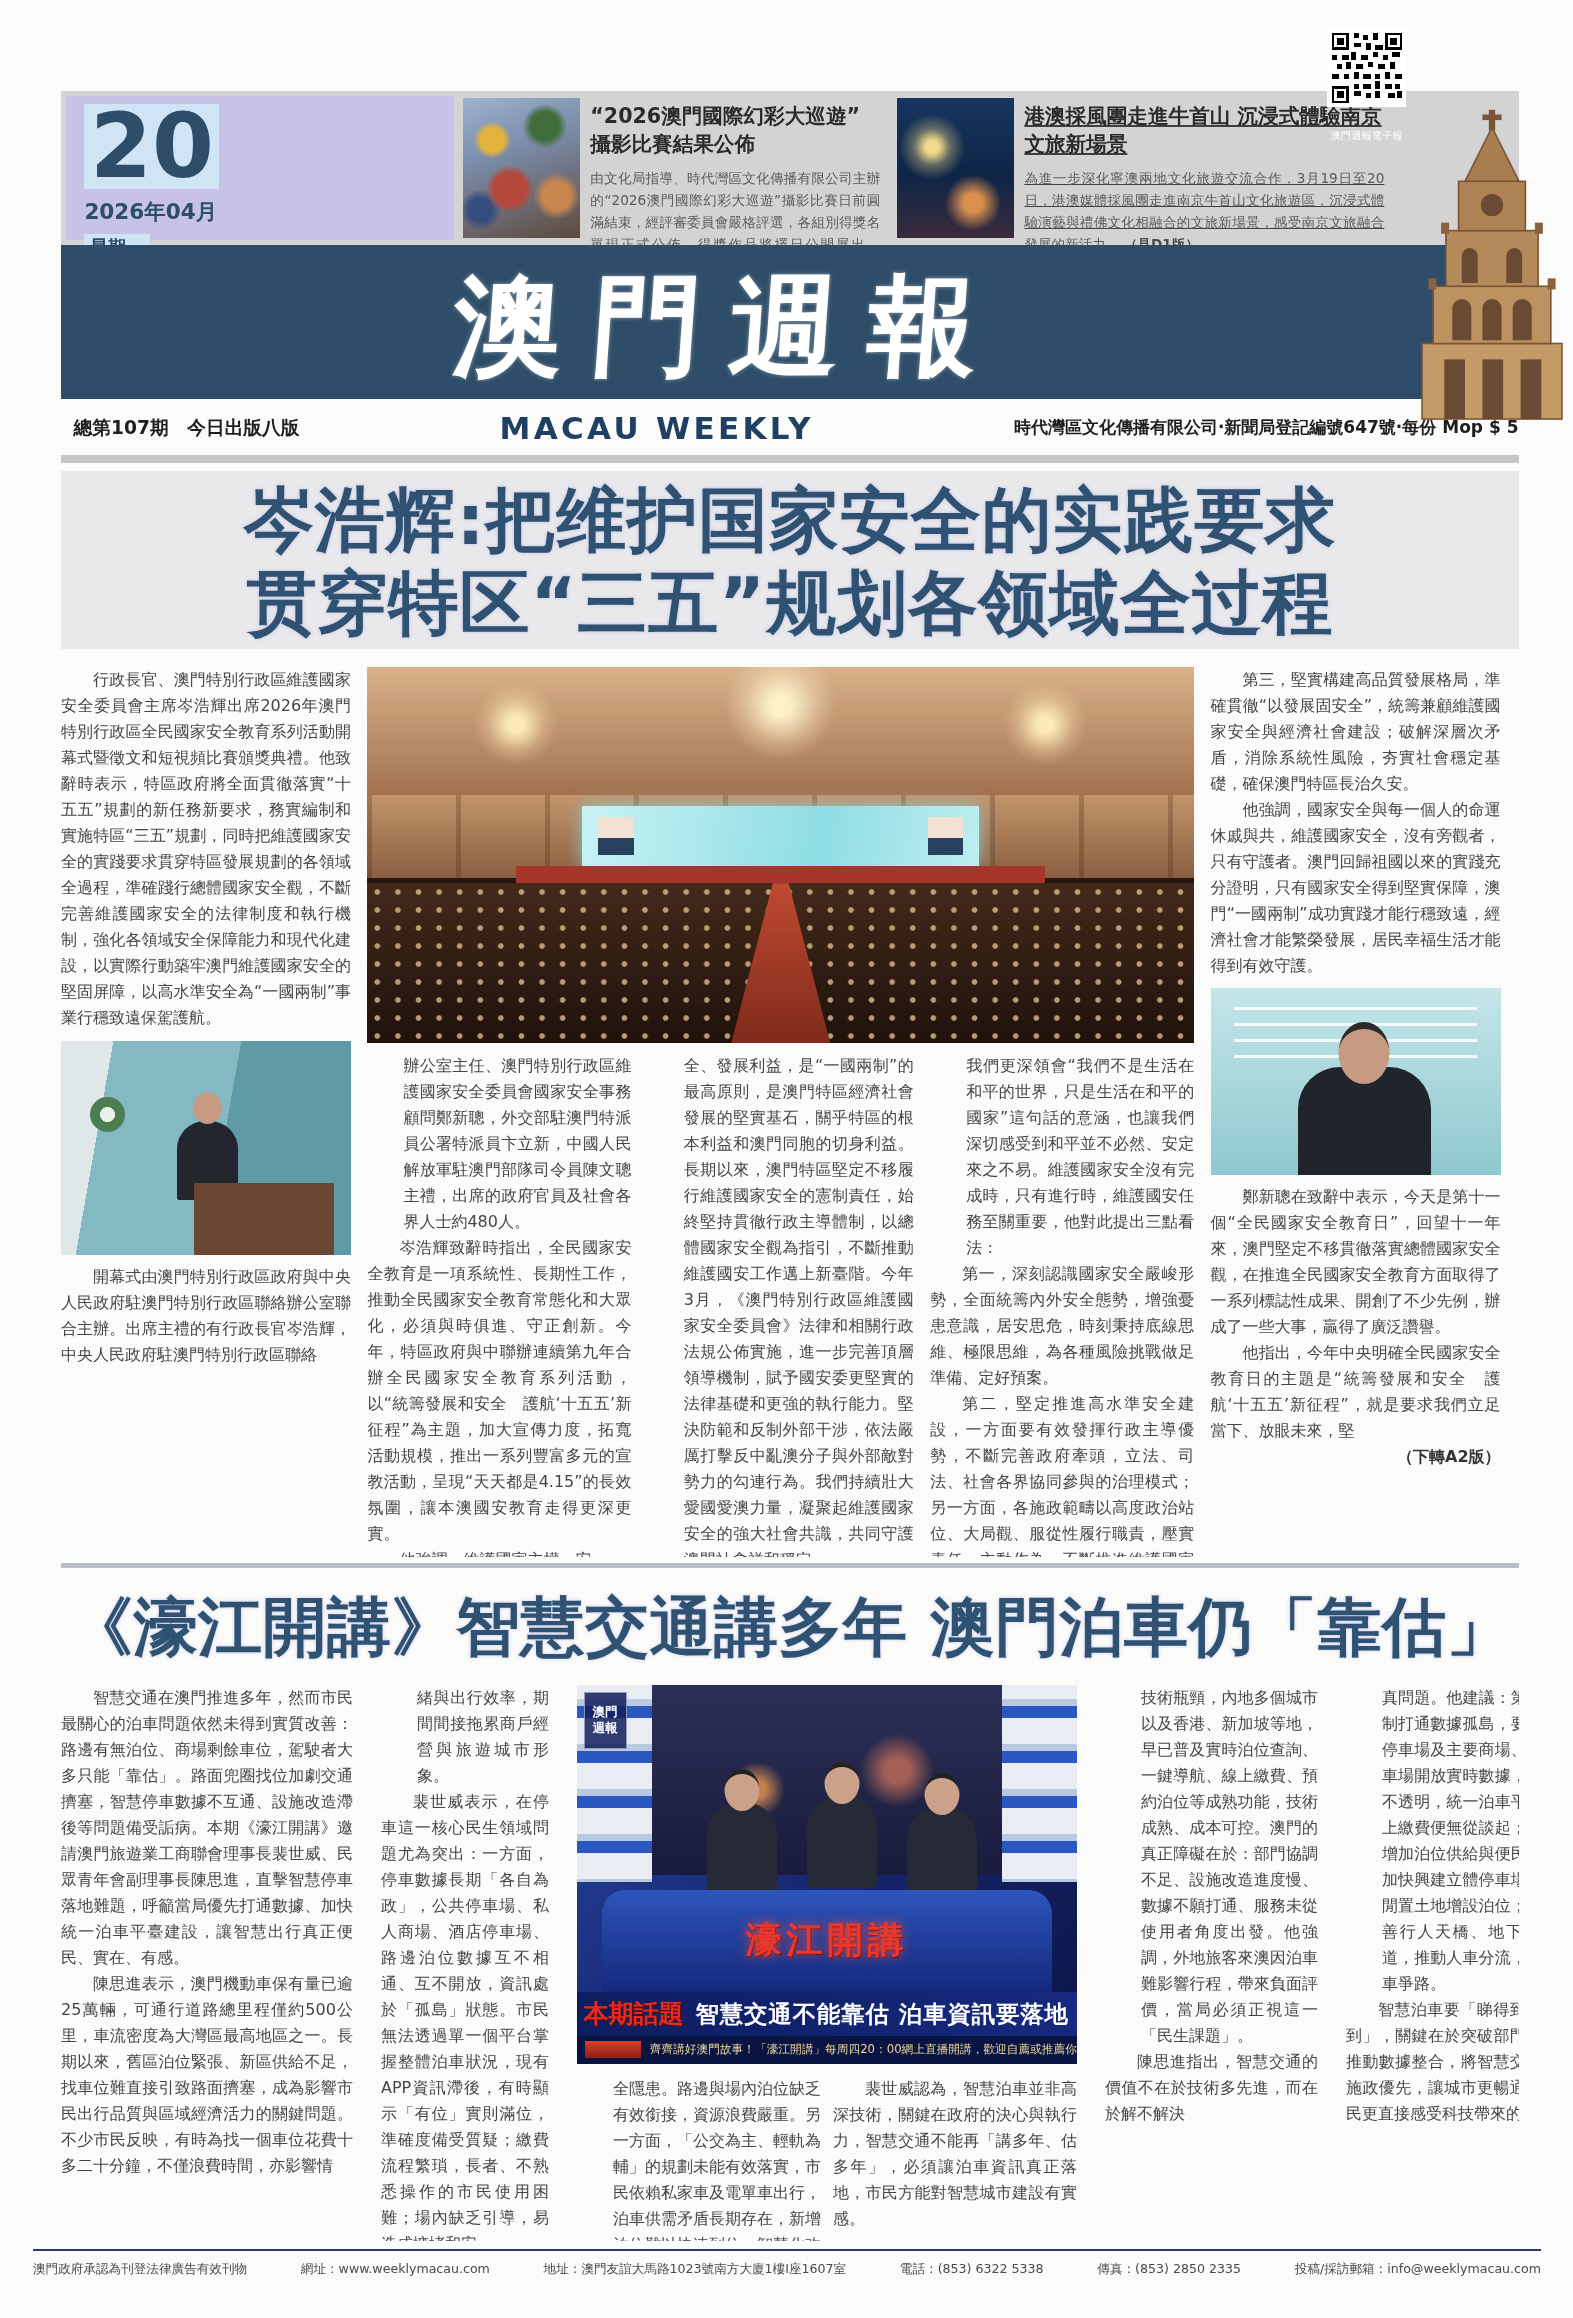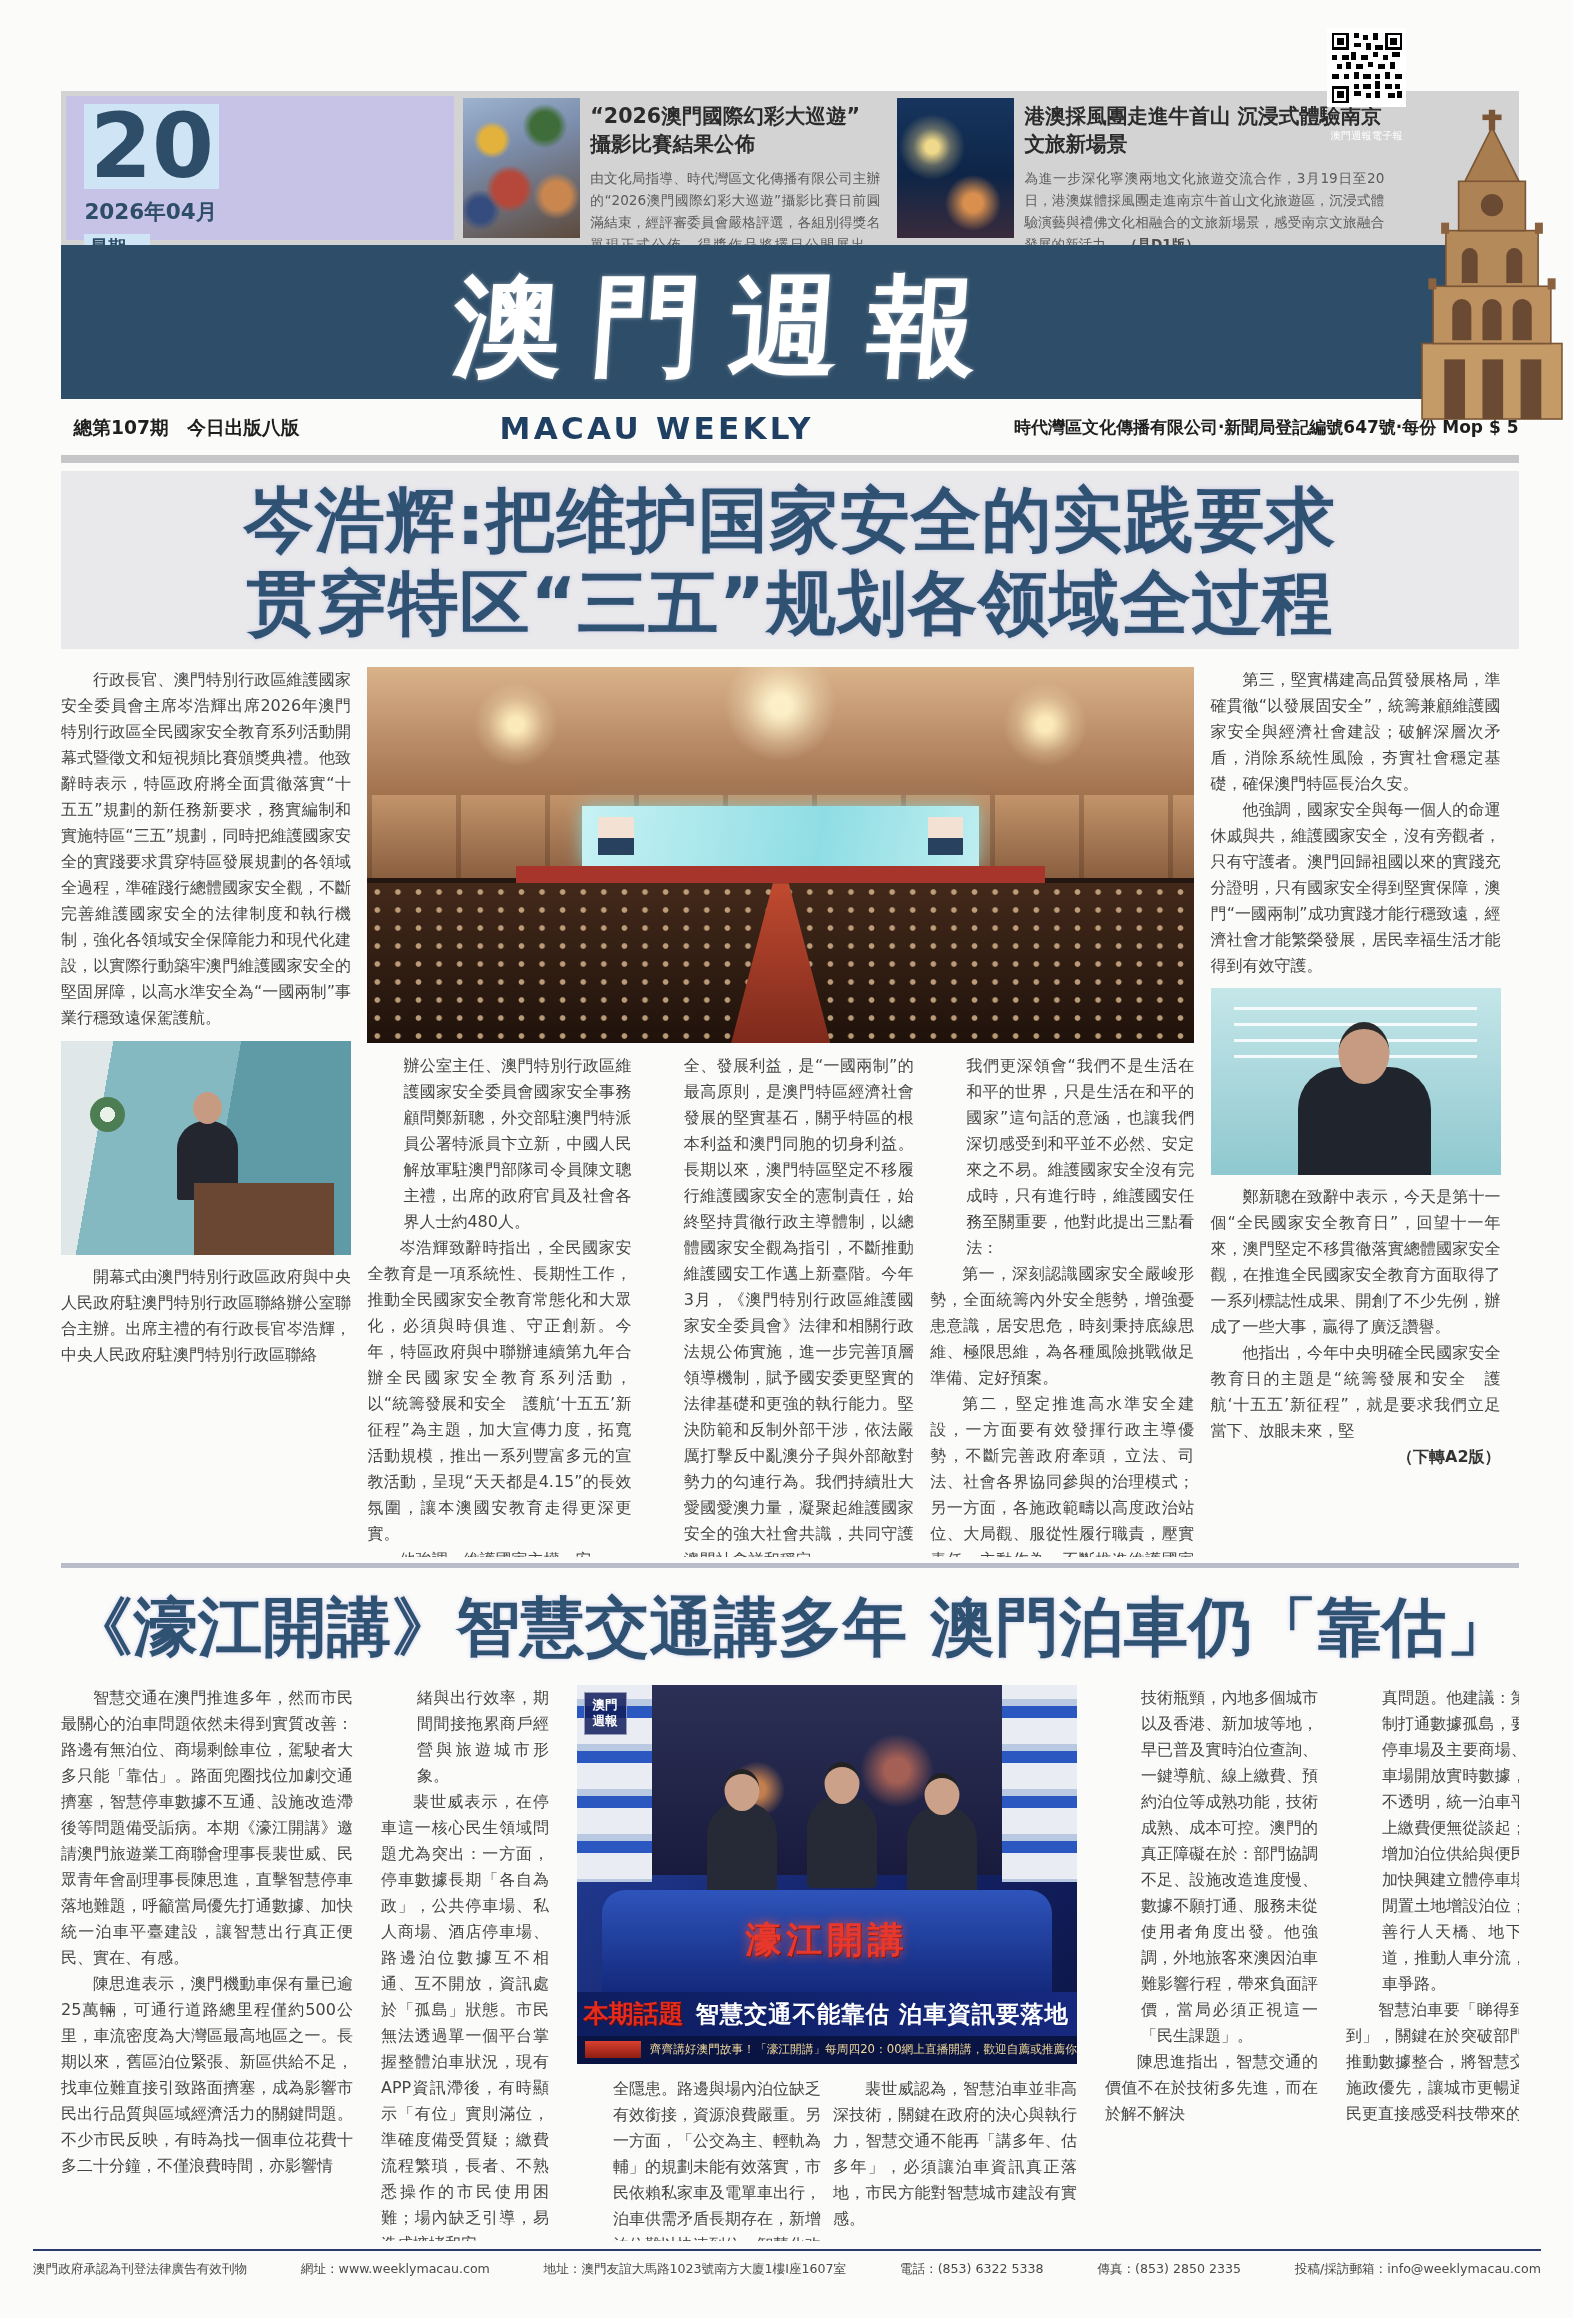--- a/index.html
+++ b/index.html
@@ -26,21 +26,21 @@
       radial-gradient(circle at 70% 20%, #3f6d3a 0 14px, transparent 22.4px),
       radial-gradient(circle at 40% 65%, #b5483a 0 16px, transparent 24px),
       radial-gradient(circle at 80% 70%, #c9874f 0 14px, transparent 23.4px),
       radial-gradient(circle at 15% 80%, #354d7e 0 12px, transparent 20.6px),
       linear-gradient(160deg,#9db3cf 0%, #7c8fae 35%, #5d4a3c 100%); }
   .photo-night { background:
       radial-gradient(circle at 30% 35%, #f0d98a 0 6.5px, rgba(240,217,138,.35) 18.7px, transparent 33px),
       radial-gradient(circle at 65% 75%, #d98f4e 0 9.3px, transparent 28px),
       linear-gradient(180deg,#17355e 0%, #0e2547 55%, #3a2b3c 100%); }
   .teaser-text { width:290px; padding-top:5.6px; }
-  .teaser-text.wide { width:360px; }
+  .teaser-text.wide { width:360px;text-decoration:underline; }
   .teaser-title { font-size:20.6px; line-height:1.35; font-weight:bold; color:#2b2b2b; }
   .teaser-body { margin-top:8.4px; font-size:13.6px; line-height:1.62; color:#5b5b5b; text-align:justify; }
   .teaser-more { font-weight:bold; color:#4a4a4a; white-space:nowrap; }
 
   
   .ruins { position:absolute; right:0px; top:105px; width:164px; height:318px; z-index:6; }
 
   
   .mast-band { position:absolute; left:61px; top:245px; width:1458px; height:154px;
                background:#2e4d68; }
@@ -158,21 +158,21 @@
         text-shadow:0 0 10.3px rgba(255,70,50,.9), 0.9px 0.9px 0 #5a0c08; }
   .tv-caption-bar { position:absolute; bottom:7.5%; left:0; width:100%; height:11.5%;
         background:linear-gradient(90deg,#0e1d5f,#16297f); display:flex; align-items:center; }
   .tv-topic-label { font-size:25px; font-weight:900; color:#e62b1e; margin:0 12px 0 6.5px;
         text-shadow:0.9px 0.9px 0 #5c0d06; white-space:nowrap; }
   .tv-caption { font-size:23.4px; font-weight:900; color:#ffffff; letter-spacing:0.9px; white-space:nowrap; }
   .tv-ticker { position:absolute; bottom:0; left:0; width:100%; height:7.5%;
         background:#0a1443; display:flex; align-items:center; gap:9.3px; padding-left:7.5px; }
   .tv-ticker .tick-box { width:56px; height:60%; background:linear-gradient(#d9402f,#8e1d12); flex:0 0 auto; }
   .tv-ticker .tick-text { font-size:11.7px; color:#f0d79a; white-space:nowrap; overflow:hidden; }
-  .tv-logo { position:absolute; top:6.5px; left:6.5px; width:43px; height:43px;
+  .tv-logo { position:absolute; top:6.5px; left:6.5px; width:43px; height:57px;
         background:rgba(16,28,90,.85); border:0.9px solid rgba(255,255,255,.5);
         color:#fff; font-size:12.6px; font-weight:bold; line-height:1.3;
         display:flex; align-items:center; justify-content:center; text-align:center; }
   .a2-below { margin-top:12px; column-count:2; column-gap:12px; }
 
   
   .footer { position:absolute; left:33px; right:33px; bottom:41px; border-top:2.3px solid #2c3a6e;
             padding-top:10.3px; display:flex; justify-content:space-between; align-items:center; }
   .footer span { font-size:12.6px; color:#4a4a4a; white-space:nowrap; }
 </style>

